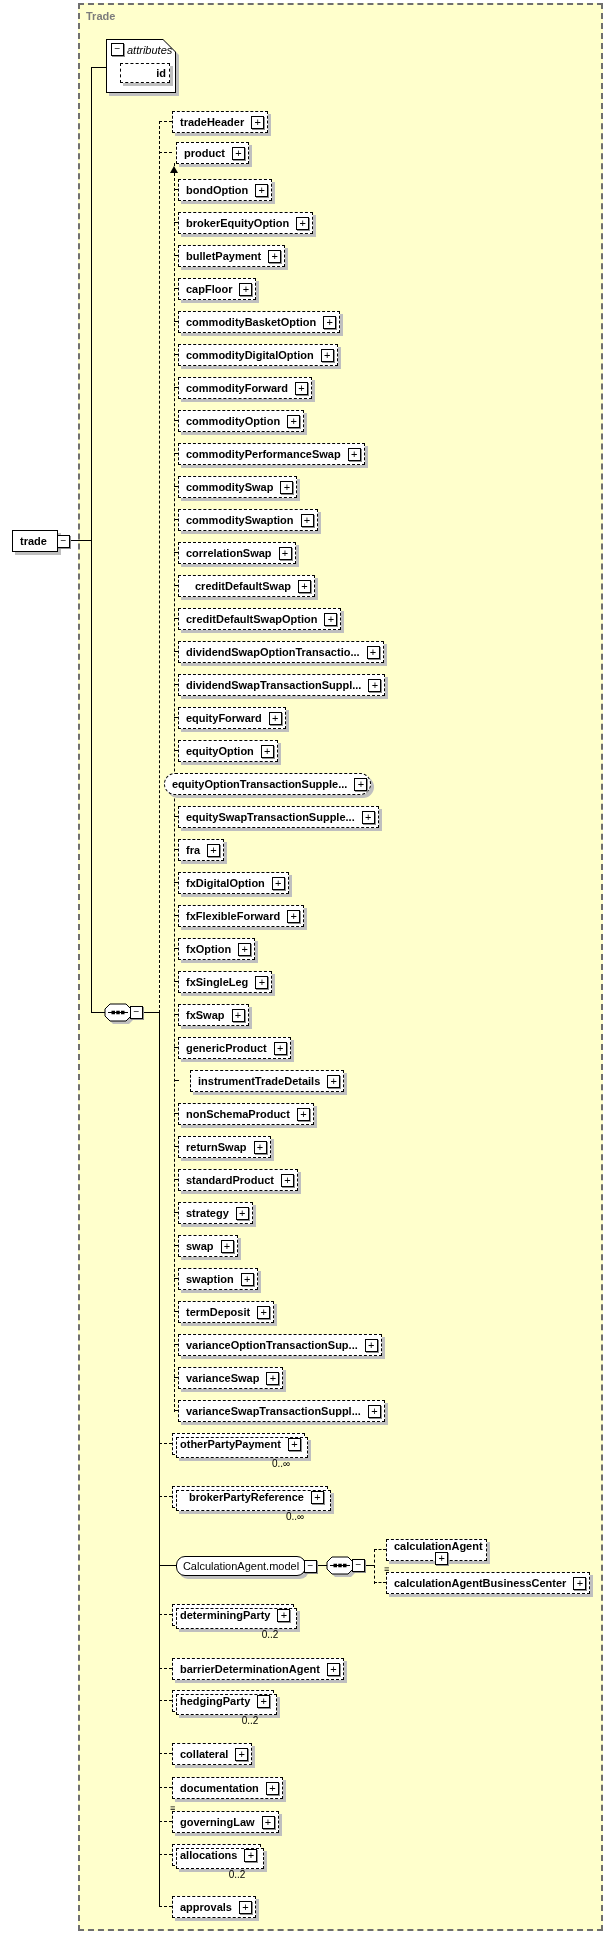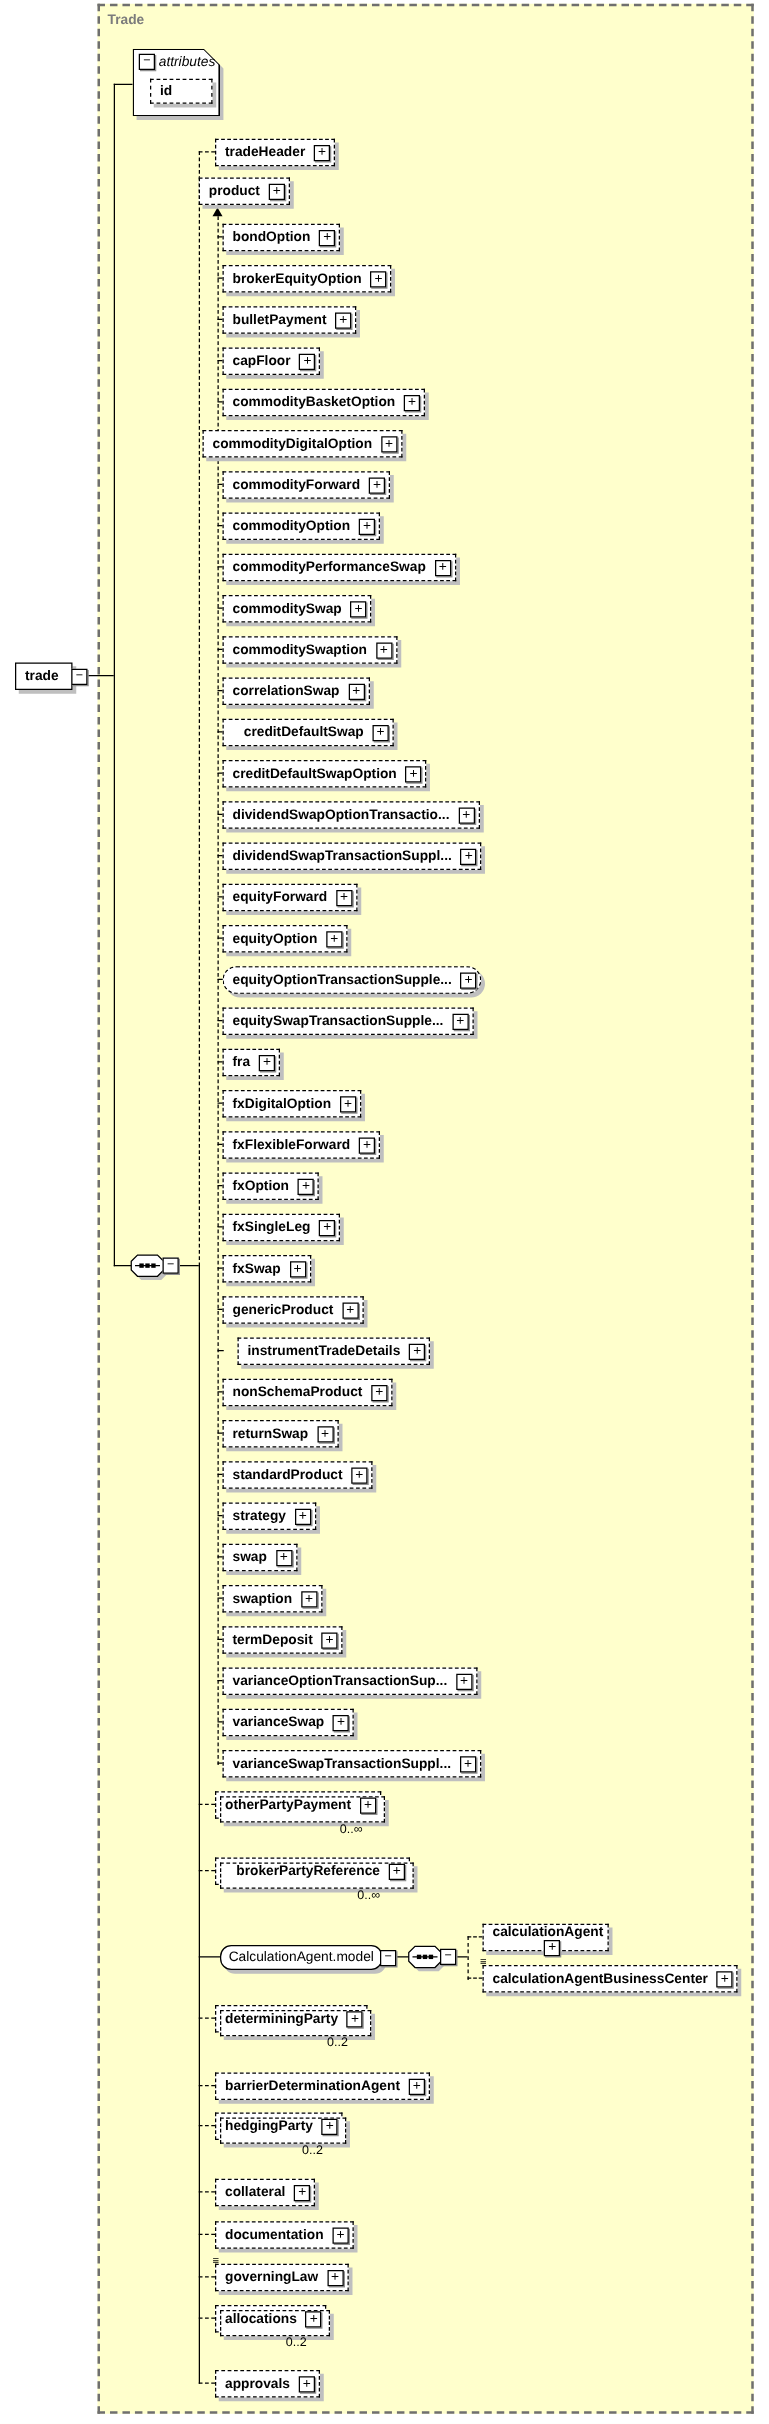--- a/index.html
+++ b/index.html
@@ -38,21 +38,21 @@
   #m-calc{left:352px;top:1559px;}
 
   
   #attr-shadow{position:absolute;left:109px;top:42px;width:70px;height:54px;background:#bfbfbf;
         clip-path:polygon(0 0,calc(100% - 13px) 0,100% 13px,100% 100%,0 100%);}
   #attr-outer{position:absolute;left:106px;top:39px;width:70px;height:54px;background:#000;
         clip-path:polygon(0 0,calc(100% - 13px) 0,100% 13px,100% 100%,0 100%);}
   #attr-inner{position:absolute;left:1px;top:1px;right:1px;bottom:1px;background:#fff;
         clip-path:polygon(0 0,calc(100% - 12px) 0,100% 12px,100% 100%,0 100%);}
   #attr-label{position:absolute;left:127px;top:44px;font-size:11px;font-style:italic;color:#000;}
-  #id-box{left:120px;top:63px;width:50px;height:20px;}
+  #id-box{left:120px;top:63px;width:50px;height:20px;justify-content:flex-end;}
 
   #trade-box{left:12px;top:530px;width:46px;border-style:solid;}
 
   .seq{position:absolute;}
   #seq-root{left:101px;top:1003px;}
   #seq-calc{left:323px;top:1556px;}
 
   
   #model-box{position:absolute;left:176px;top:1556px;width:130px;height:20px;box-sizing:border-box;z-index:0;
         display:flex;align-items:center;justify-content:center;background:#fff;border:1px solid #000;
@@ -122,21 +122,21 @@
     <div class="hl" style="left: 365px; top: 1565px; width: 9px;"></div>
     <div class="vd" style="left: 374px; top: 1549px; height: 35px;"></div>
     <div class="hd" style="left: 374px; top: 1549px; width: 12px;"></div>
     <div class="hd" style="left: 374px; top: 1582px; width: 12px;"></div>
     <div class="hd" style="left: 159px; top: 121px; width: 13px;"></div>
     <div class="ebox" style="left: 172px; top: 111px;">
       <span>tradeHeader</span>
       <span class="pbox">+</span>
     </div>
     <div class="hd" style="left: 159px; top: 152px; width: 13px;"></div>
-    <div class="ebox" style="left: 159px; top: 142px;">
+    <div class="ebox" style="left: 176px; top: 142px;">
       <span>product</span>
       <span class="pbox">+</span>
     </div>
     <div class="hd" style="left: 174px; top: 189px; width: 5px;"></div>
     <div class="ebox" style="left: 178px; top: 179px;">
       <span>bondOption</span>
       <span class="pbox">+</span>
     </div>
     <div class="hd" style="left: 174px; top: 222px; width: 5px;"></div>
     <div class="ebox" style="left: 178px; top: 212px;">
@@ -152,21 +152,21 @@
     <div class="ebox" style="left: 178px; top: 278px;">
       <span>capFloor</span>
       <span class="pbox">+</span>
     </div>
     <div class="hd" style="left: 174px; top: 321px; width: 5px;"></div>
     <div class="ebox" style="left: 178px; top: 311px;">
       <span>commodityBasketOption</span>
       <span class="pbox">+</span>
     </div>
     <div class="hd" style="left: 174px; top: 354px; width: 5px;"></div>
-    <div class="ebox" style="left: 162px; top: 344px;">
+    <div class="ebox" style="left: 178px; top: 344px;">
       <span>commodityDigitalOption</span>
       <span class="pbox">+</span>
     </div>
     <div class="hd" style="left: 174px; top: 387px; width: 5px;"></div>
     <div class="ebox" style="left: 178px; top: 377px;">
       <span>commodityForward</span>
       <span class="pbox">+</span>
     </div>
     <div class="hd" style="left: 174px; top: 420px; width: 5px;"></div>
     <div class="ebox" style="left: 178px; top: 410px;">
@@ -217,21 +217,21 @@
     <div class="ebox" style="left: 178px; top: 707px;">
       <span>equityForward</span>
       <span class="pbox">+</span>
     </div>
     <div class="hd" style="left: 174px; top: 750px; width: 5px;"></div>
     <div class="ebox" style="left: 178px; top: 740px;">
       <span>equityOption</span>
       <span class="pbox">+</span>
     </div>
     <div class="hd" style="left: 174px; top: 783px; width: 5px;"></div>
-    <div class="ebox" style="left: 178px; top: 773px; border-radius: 11px;">
+    <div class="ebox" style="left: 164px; top: 773px; border-radius: 11px;">
       <span>equityOptionTransactionSupple...</span>
       <span class="pbox">+</span>
     </div>
     <div class="hd" style="left: 174px; top: 816px; width: 5px;"></div>
     <div class="ebox" style="left: 178px; top: 806px;">
       <span>equitySwapTransactionSupple...</span>
       <span class="pbox">+</span>
     </div>
     <div class="hd" style="left: 174px; top: 849px; width: 5px;"></div>
     <div class="ebox" style="left: 178px; top: 839px;">

